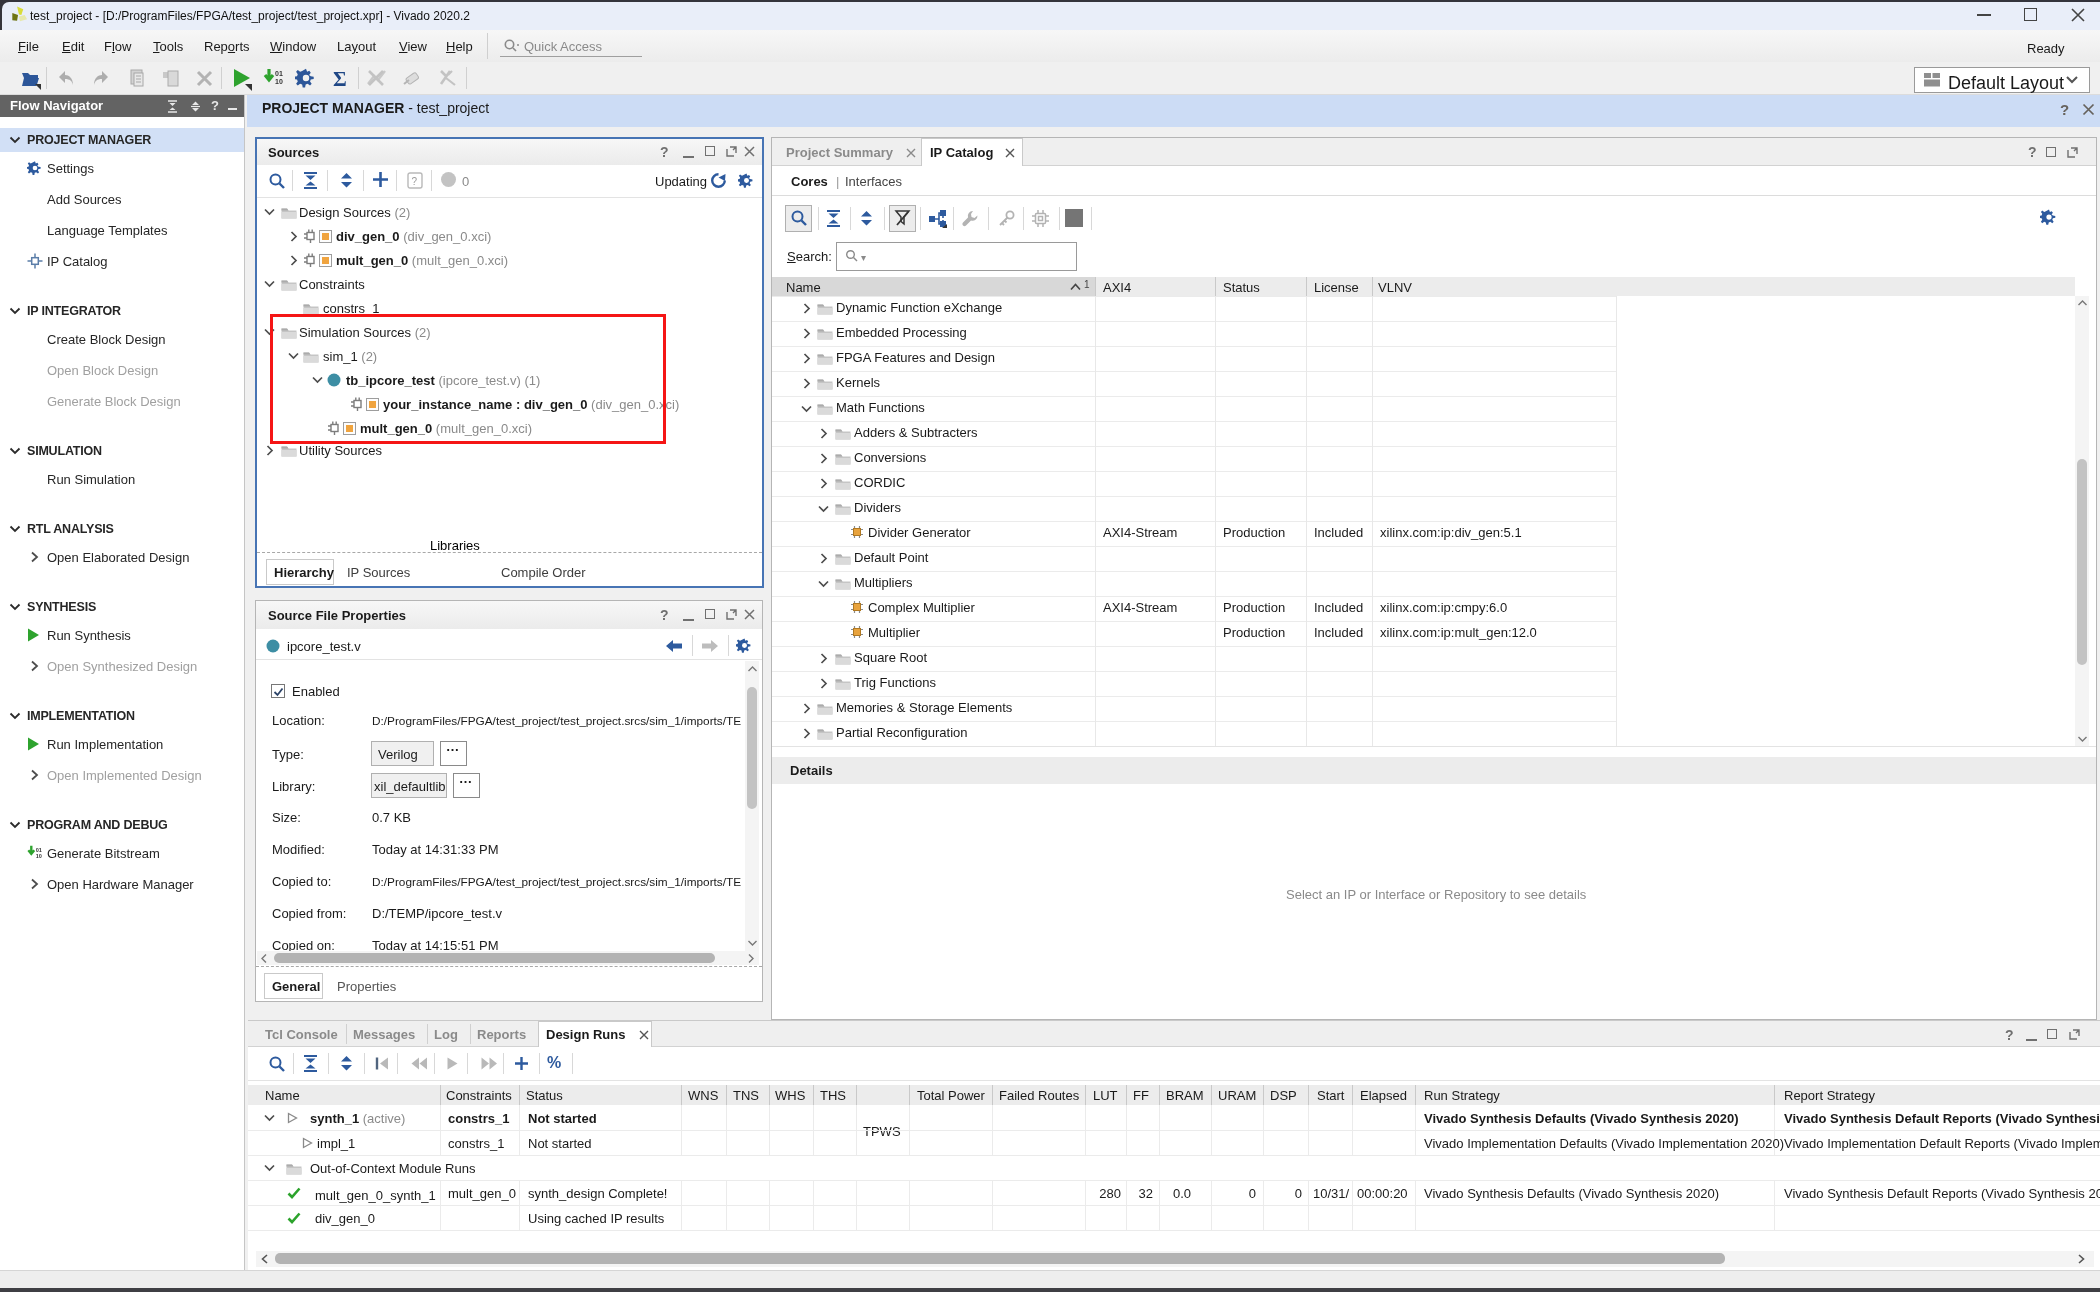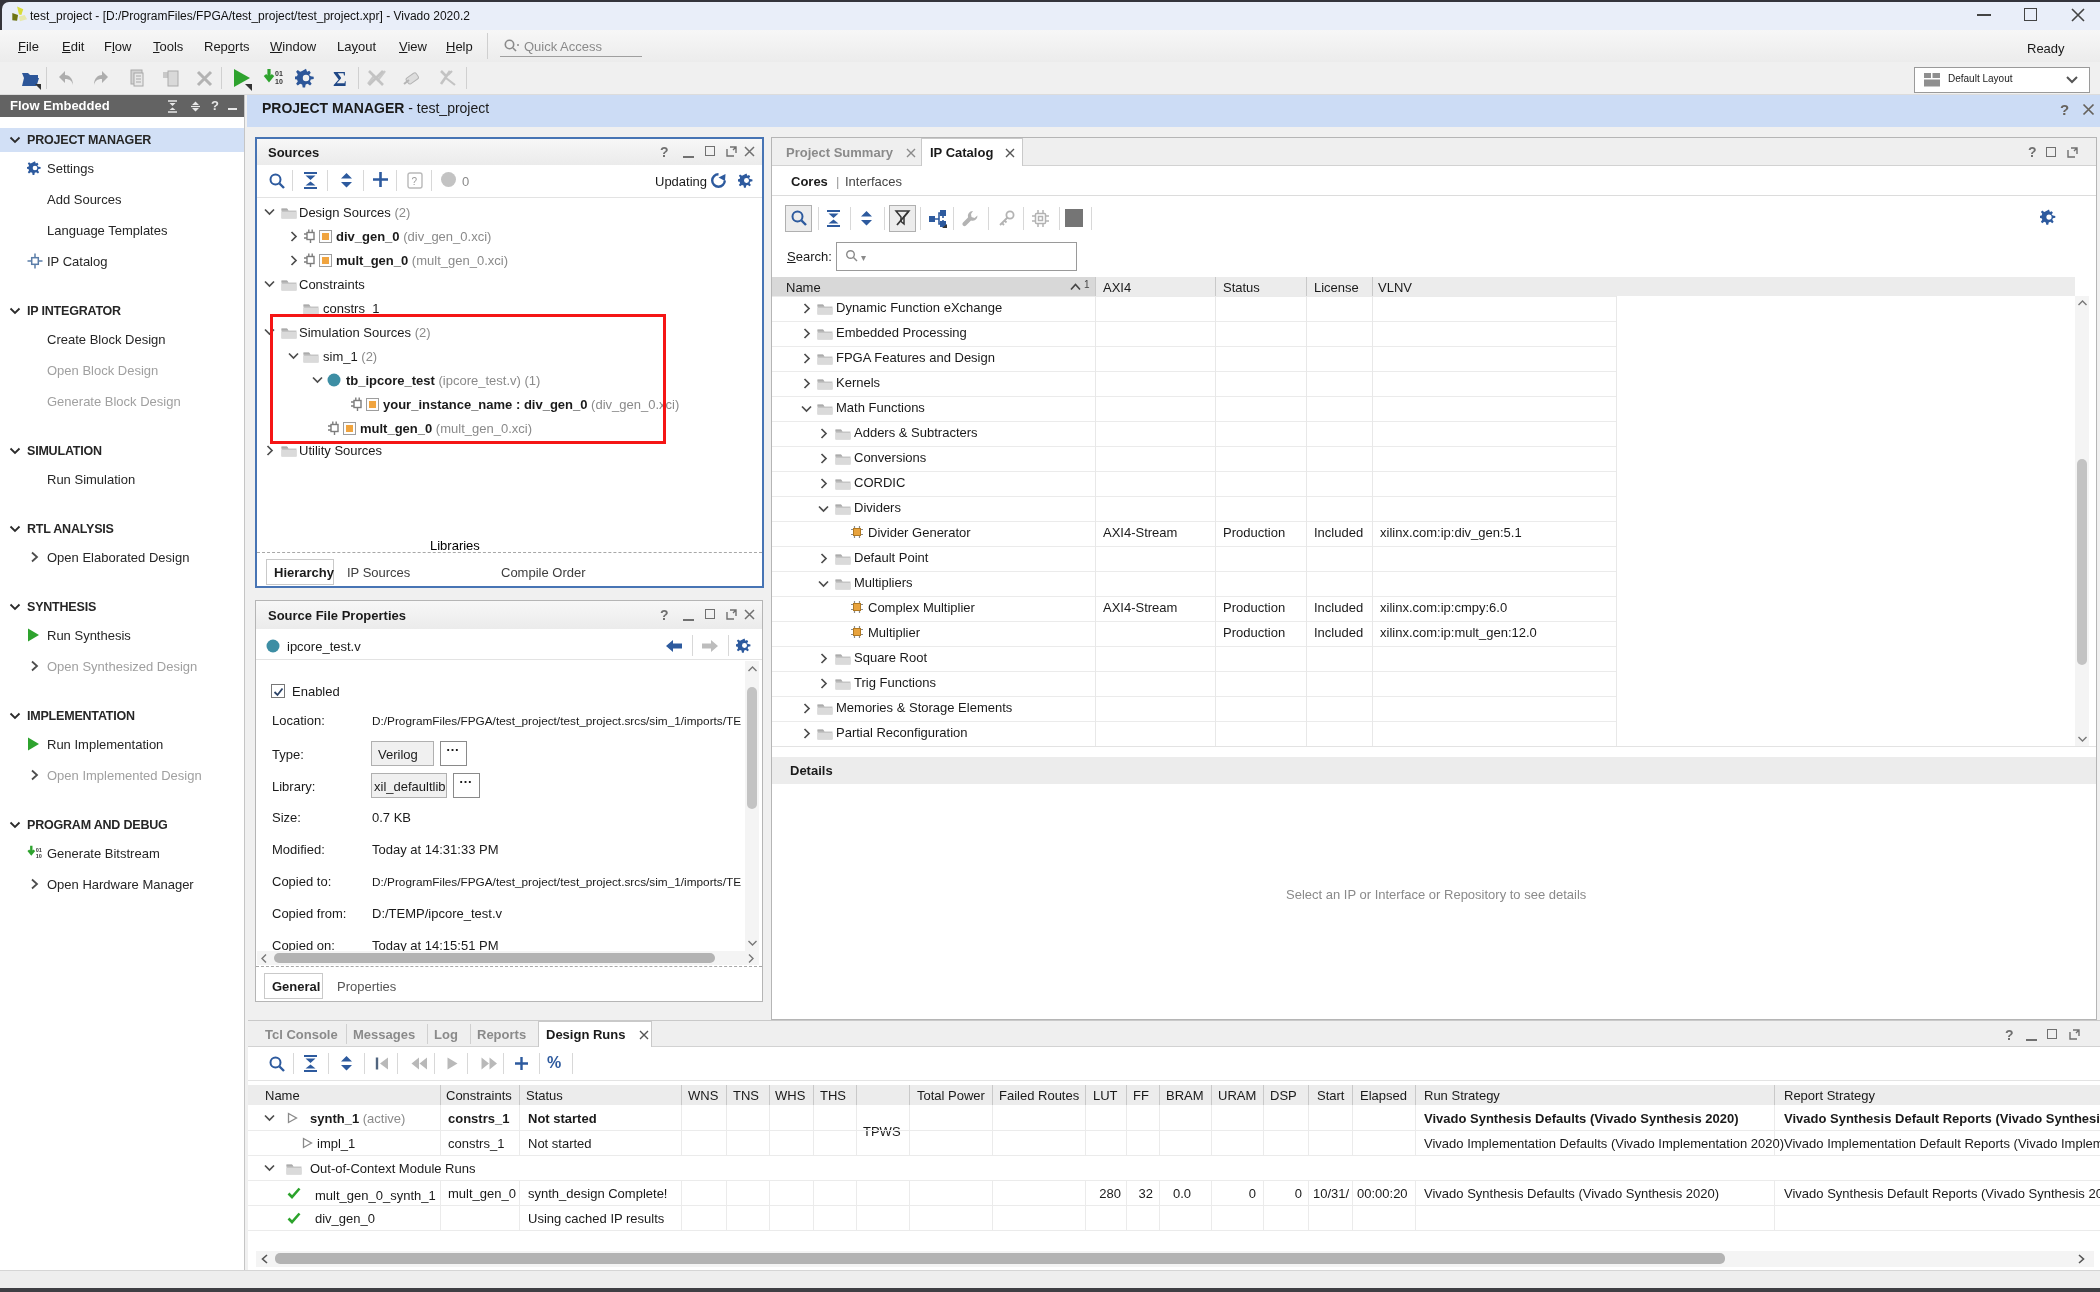--- a/index.html
+++ b/index.html
@@ -135,28 +135,28 @@
     <path d="M4 3 l6 6 M13 3 l-9 13" stroke="#c3c3c3" stroke-width="2.6"></path>
     <path d="M9 10 l9 7 M15 3 l-4 4" stroke="#c3c3c3" stroke-width="2.2"></path>
   </svg>
 <div class="tsep abs" style="left:466px;top:67px"></div>
 <div id="layoutbox" class="abs"></div>
 <svg class="abs" style="left:1924px;top:73px" width="16" height="14" viewBox="0 0 16 14">
     <rect x="0" y="0" width="7" height="5" fill="#8f8f8f"></rect>
     <rect x="8.5" y="0" width="7.5" height="5" fill="#8f8f8f"></rect>
     <rect x="0" y="6.5" width="16" height="7" fill="#8f8f8f"></rect>
   </svg>
-<div class="abs" style="left:1948px;top:73px;font-size:10px">Default Layout</div>
+<div class="abs" style="left:1948px;top:73px;font-size:18px">Default Layout</div>
 <svg class="abs" style="left:2066px;top:76px" width="12" height="8" viewBox="0 0 12 8">
     <path d="M1 1 L6 6 L11 1" stroke="#555" stroke-width="2" fill="none"></path>
   </svg>
 <div id="ready" class="abs">Ready</div>
 <div id="flownav" class="abs">
   <div id="fnheader" class="abs" style="left:0;top:0;width:244px;height:22px;background:#636363"></div>
-  <div class="abs" style="left:10px;top:3px;color:#fff;font-weight:bold;font-size:13px">Flow Embedded</div>
+  <div class="abs" style="left:10px;top:3px;color:#fff;font-weight:bold;font-size:13px">Flow Navigator</div>
   <svg class="abs" style="left:166px;top:5px" width="13" height="13" viewBox="0 0 13 13">
       <path d="M2 1 h9 M2 12 h9" stroke="#e8e8e8" stroke-width="1.6"></path>
       <path d="M3.5 3 L9.5 3 L6.5 6 Z M3.5 10 L9.5 10 L6.5 7.5 Z" fill="#e8e8e8"></path>
     </svg>
   <svg class="abs" style="left:189px;top:5px" width="13" height="13" viewBox="0 0 13 13">
       <path d="M3 5 L10 5 L6.5 1.5 Z M3 8 L10 8 L6.5 11.5 Z" fill="#e8e8e8"></path>
       <path d="M2 6.5 h9" stroke="#e8e8e8" stroke-width="1.2"></path>
     </svg>
   <div class="abs" style="left:211px;top:3px;color:#e8e8e8;font-weight:bold;font-size:13px">?</div>
   <div class="abs" style="left:228px;top:13px;width:9px;height:2px;background:#e8e8e8"></div>

